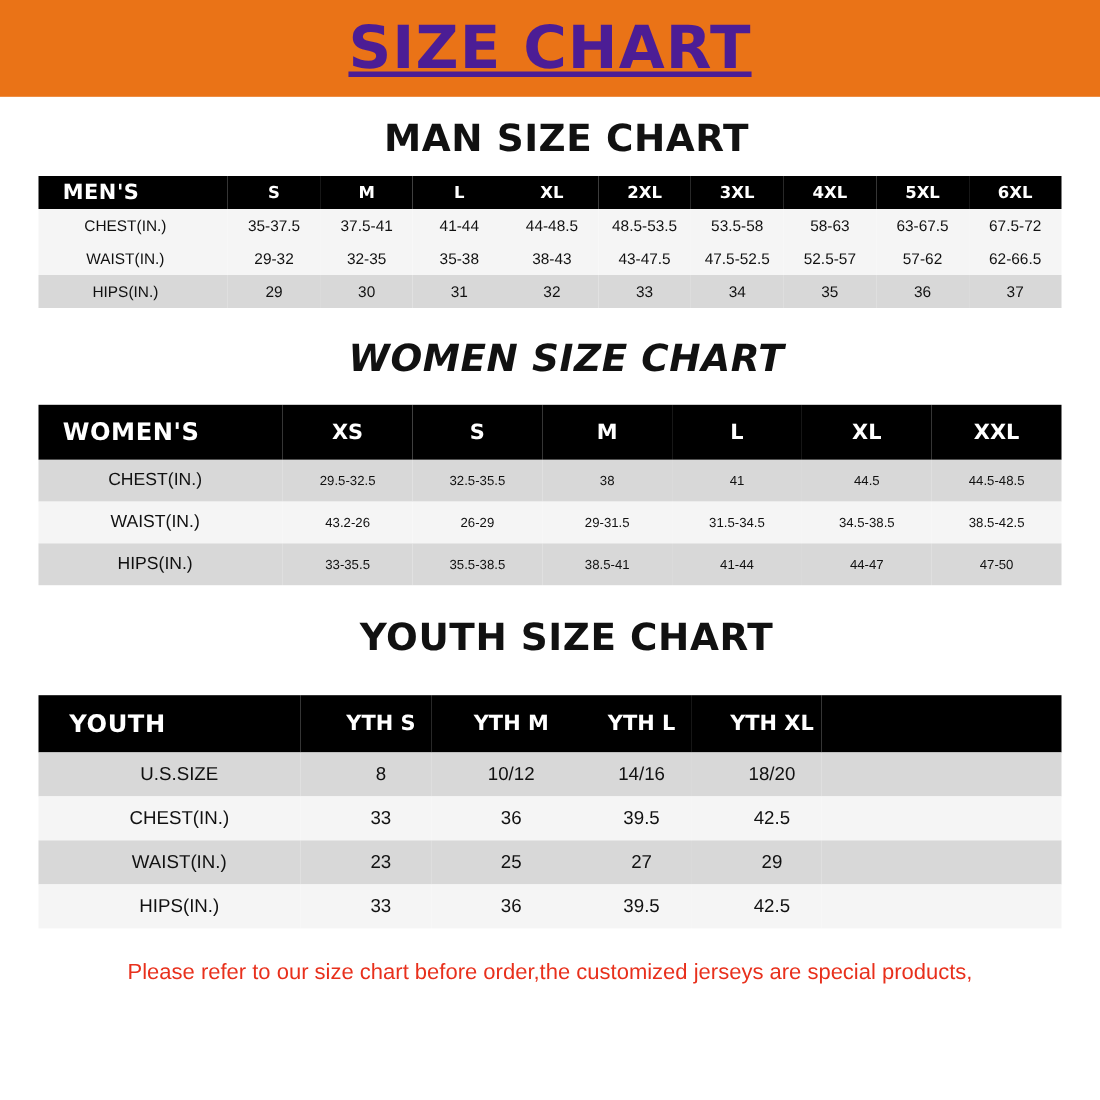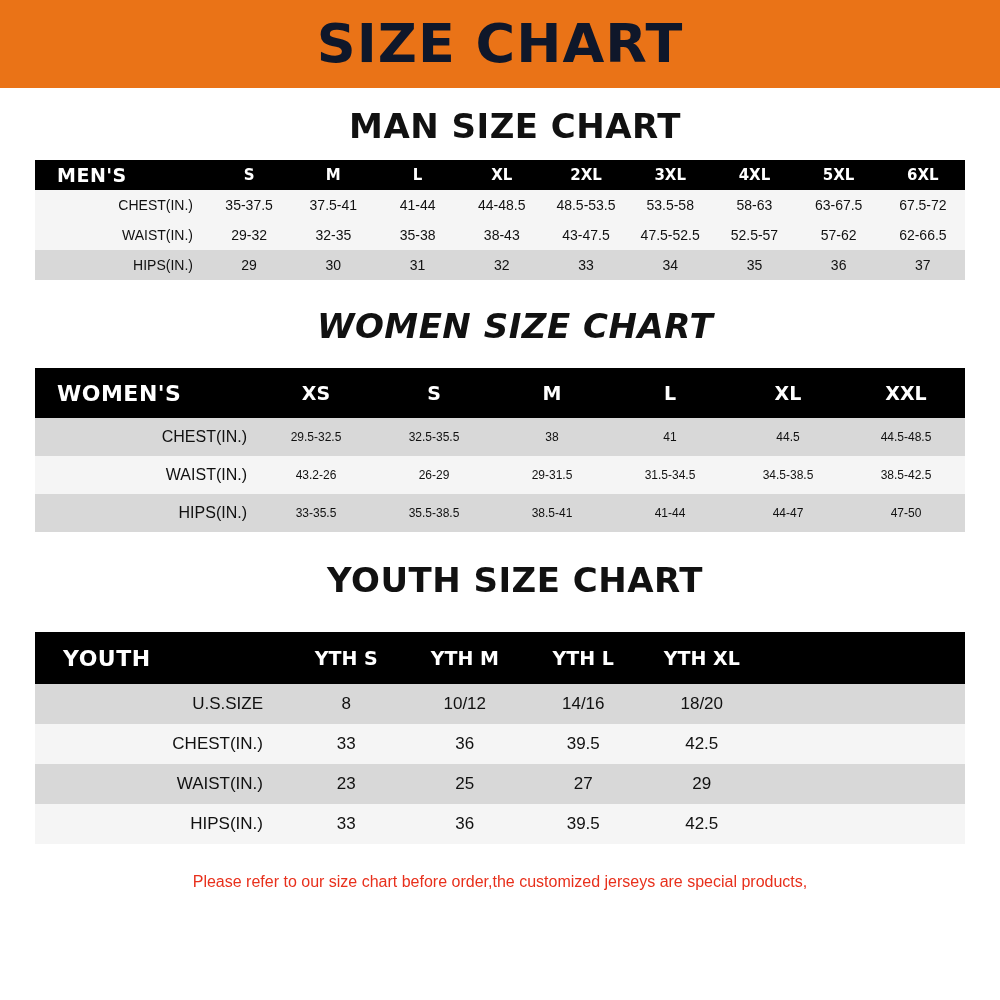--- a/index.html
+++ b/index.html
@@ -27,23 +27,24 @@
     height: 88px;
     display: flex;
     align-items: center;
     justify-content: center;
   }
   .banner-title {
     font-family: "DejaVu Sans", sans-serif;
     font-weight: bold;
     font-size: 54px;
     letter-spacing: 1px;
-    color: #0f172a;
+    color: #4c1d95;
     text-align: center;
     line-height: 1;
+    text-decoration: underline;
   }
   
   .section-title {
     text-align: center;
     font-family: "DejaVu Sans", sans-serif;
     font-weight: bold;
     font-size: 34px;
     color: #111111;
     letter-spacing: 0.5px;
     padding-left: 30px;
@@ -84,21 +85,20 @@
   table.size-table thead th.rowlabel {
     text-align: left;
     padding-left: 22px;
     font-size: 19px;
     letter-spacing: 0.5px;
   }
   
   table.size-table tbody tr.band-light { background: #f5f5f5; }
   table.size-table tbody tr.band-dark  { background: #d8d8d8; }
   table.size-table tbody td.rowlabel {
-    text-align: right;
     padding-right: 14px;
     font-size: 15px;
     color: #111111;
   }
 
   
   #men-table thead th { font-size: 15px; }
   #men-table thead th.rowlabel { font-size: 19px; }
   #men-table th, #men-table td { font-size: 14px; height: 30px; }
   #men-table tbody td.rowlabel { font-size: 14px; }
@@ -112,21 +112,21 @@
   
   #youth-table thead th { font-size: 19px; height: 52px; }
   #youth-table thead th.rowlabel { font-size: 22px; }
   #youth-table th, #youth-table td { font-size: 17px; height: 40px; padding-left: 28px; }
   #youth-table tbody td.rowlabel { font-size: 17px; padding-right: 10px;}
 
   
   .footer-note {
     margin: 26px 18px 0 18px;
     color: #e8301c;
-    font-size: 16px;
+    font-size: 20px;
     line-height: 1.45;
     text-align: center;
     font-family: "Liberation Sans", sans-serif;
   }
   .footer-note div { white-space: nowrap; }
 </style>
 </head>
 <body>
 
 <div class="page">

